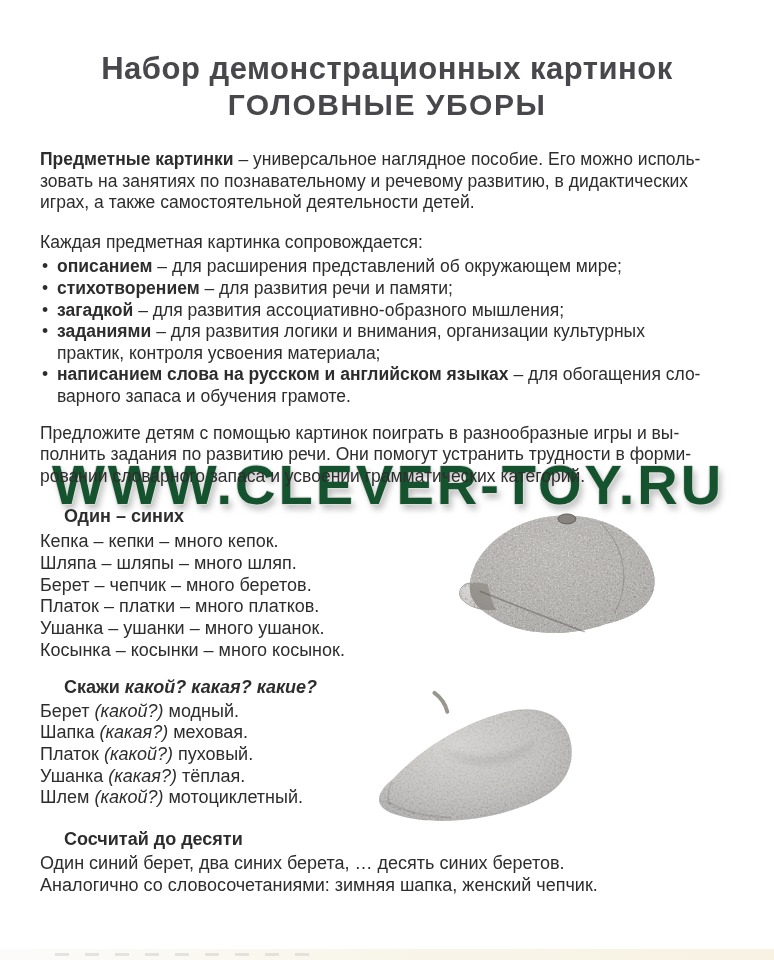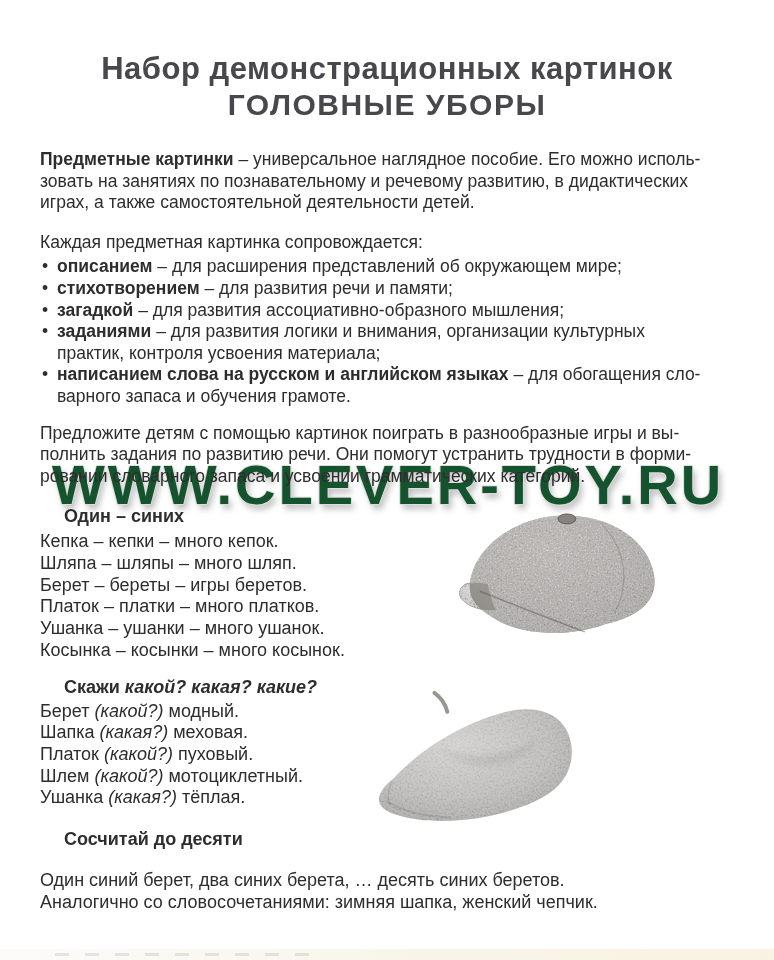--- a/index.html
+++ b/index.html
@@ -20,21 +20,21 @@
   .bullets { margin-top:3px; font-size:17.5px; line-height:21.6px; }
   .b-line { position:relative; padding-left:17px; white-space:nowrap; }
   .b-line .marker { position:absolute; left:2px; top:0; }
   .para2 { margin-top:15px; }
   .sec-h { margin-top:18px; margin-left:24px; font-size:18px; line-height:22px; font-weight:bold; white-space:nowrap; }
   .sec-h .it { font-style:italic; }
   .h-which { margin-top:14px; }
   .h-count { margin-top:19px; }
   .plist { margin-top:4px; font-size:18px; line-height:21.7px; }
   .plist2 { margin-top:3px; }
-  .plist3 { margin-top:20px; }
+  .plist3 { margin-top:3px; }
   .plist i { font-style:italic; }
   b { font-weight:bold; }
   
   .watermark {
     position:absolute; z-index:1; left:52px; top:452px;
     font-size:56px; font-weight:bold; letter-spacing:3px; white-space:nowrap;
     color:#14532d;
     text-shadow: 1px 0 #dcdcdc, -1px 0 #dcdcdc, 0 1px #dcdcdc, 0 -1px #dcdcdc,
                  3px 5px 6px rgba(145,145,145,0.6);
   }
@@ -86,33 +86,33 @@
     <div class="para para2">
       <span class="line">Предложите детям с помощью картинок поиграть в разнообразные игры и вы-</span>
       <span class="line">полнить задания по развитию речи. Они помогут устранить трудности в форми-</span>
       <span class="line">ровании словарного запаса и усвоении грамматических категорий.</span>
     </div>
 
     <div class="sec-h">Один – синих</div>
     <div class="plist">
       <span class="line">Кепка – кепки – много кепок.</span>
       <span class="line">Шляпа – шляпы – много шляп.</span>
-      <span class="line">Берет – береты – игры беретов.</span>
+      <span class="line">Берет – чепчик – много беретов.</span>
       <span class="line">Платок – платки – много платков.</span>
       <span class="line">Ушанка – ушанки – много ушанок.</span>
       <span class="line">Косынка – косынки – много косынок.</span>
     </div>
 
     <div class="sec-h h-which"><span>Скажи </span><span class="it">какой? какая? какие?</span></div>
     <div class="plist plist2">
       <span class="line"><span>Берет </span><i>(какой?)</i><span> модный.</span></span>
       <span class="line"><span>Шапка </span><i>(какая?)</i><span> меховая.</span></span>
       <span class="line"><span>Платок </span><i>(какой?)</i><span> пуховый.</span></span>
+      <span class="line"><span>Ушанка </span><i>(какая?)</i><span> тёплая.</span></span>
       <span class="line"><span>Шлем </span><i>(какой?)</i><span> мотоциклетный.</span></span>
-      <span class="line"><span>Ушанка </span><i>(какая?)</i><span> тёплая.</span></span>
     </div>
 
     <div class="sec-h h-count">Сосчитай до десяти</div>
     <div class="plist plist3">
       <span class="line">Один синий берет, два синих берета, … десять синих беретов.</span>
       <span class="line">Аналогично со словосочетаниями: зимняя шапка, женский чепчик.</span>
     </div>
   </div>
 
   <svg class="cap-img" viewBox="0 0 210 135" xmlns="http://www.w3.org/2000/svg">

